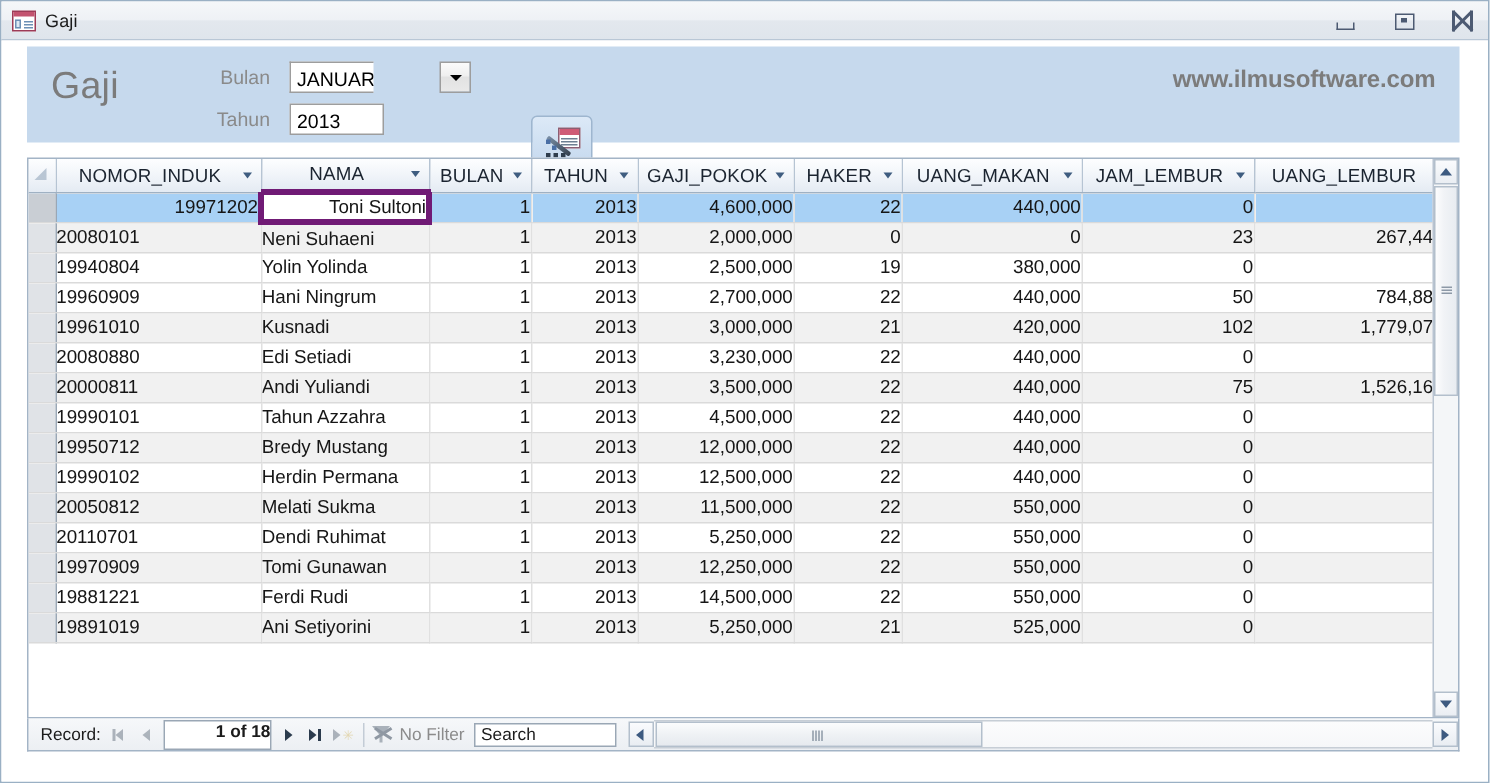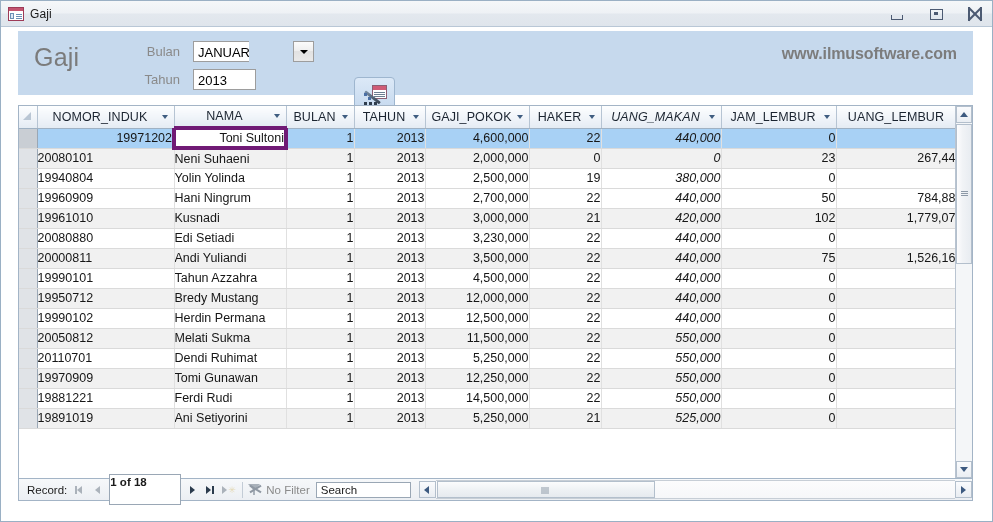--- a/index.html
+++ b/index.html
@@ -368,21 +368,21 @@
     box-sizing: border-box;
   }
   td.num { text-align: right; padding-right: 6px; }
   td.txt { text-align: left;  padding-left: 6px; }
   .c-nomor { width: 137px; }
   .c-nama  { width: 112px; }
   .c-bulan { width: 68px; }
   .c-tahun { width: 71px; }
   .c-gaji  { width: 104px; }
   .c-haker { width: 72px; }
-  .c-makan { width: 120px; font-style: italic; }
+  .c-makan { width: 120px; }
   .c-jam   { width: 115px; }
   .c-lembur{ width: 120px; }
 
   
   .vscroll {
     position: absolute;
     right: 0; top: 0;
     width: 17px;
     height: 372px;
     background: #f4f6f8;
@@ -466,25 +466,25 @@
   .nav-next  .tri { left: 7px; border-left: 5px solid #2b3b4d; }
   .nav-last  .tri { left: 5px; border-left: 5px solid #2b3b4d; }
   .nav-last  .bar { left: 11px; }
   .nav-new   .tri { left: 3px; border-left: 5px solid #2b3b4d; }
   .nav-new .star {
     position: absolute; left: 9px; top: 5px;
     width: 7px; height: 8px;
     font-size: 9px; color: #caa63b; line-height: 8px;
   }
   .rec-box {
-    width: 72px; height: 31px;
+    width: 72px; height: 20px;
     background: #ffffff;
     border: 1px solid #9aa7b5;
     box-sizing: border-box;
-    text-align: left;
+    text-align: right;
     line-height: 14px;
     font-size: 11.5px;
     margin: 16px 2px;
     font-weight: bold;
   }
   .nav-sep {
     width: 1px; height: 16px;
     background: #c3ccd6;
     margin: 0 5px;
     flex: 0 0 auto;

